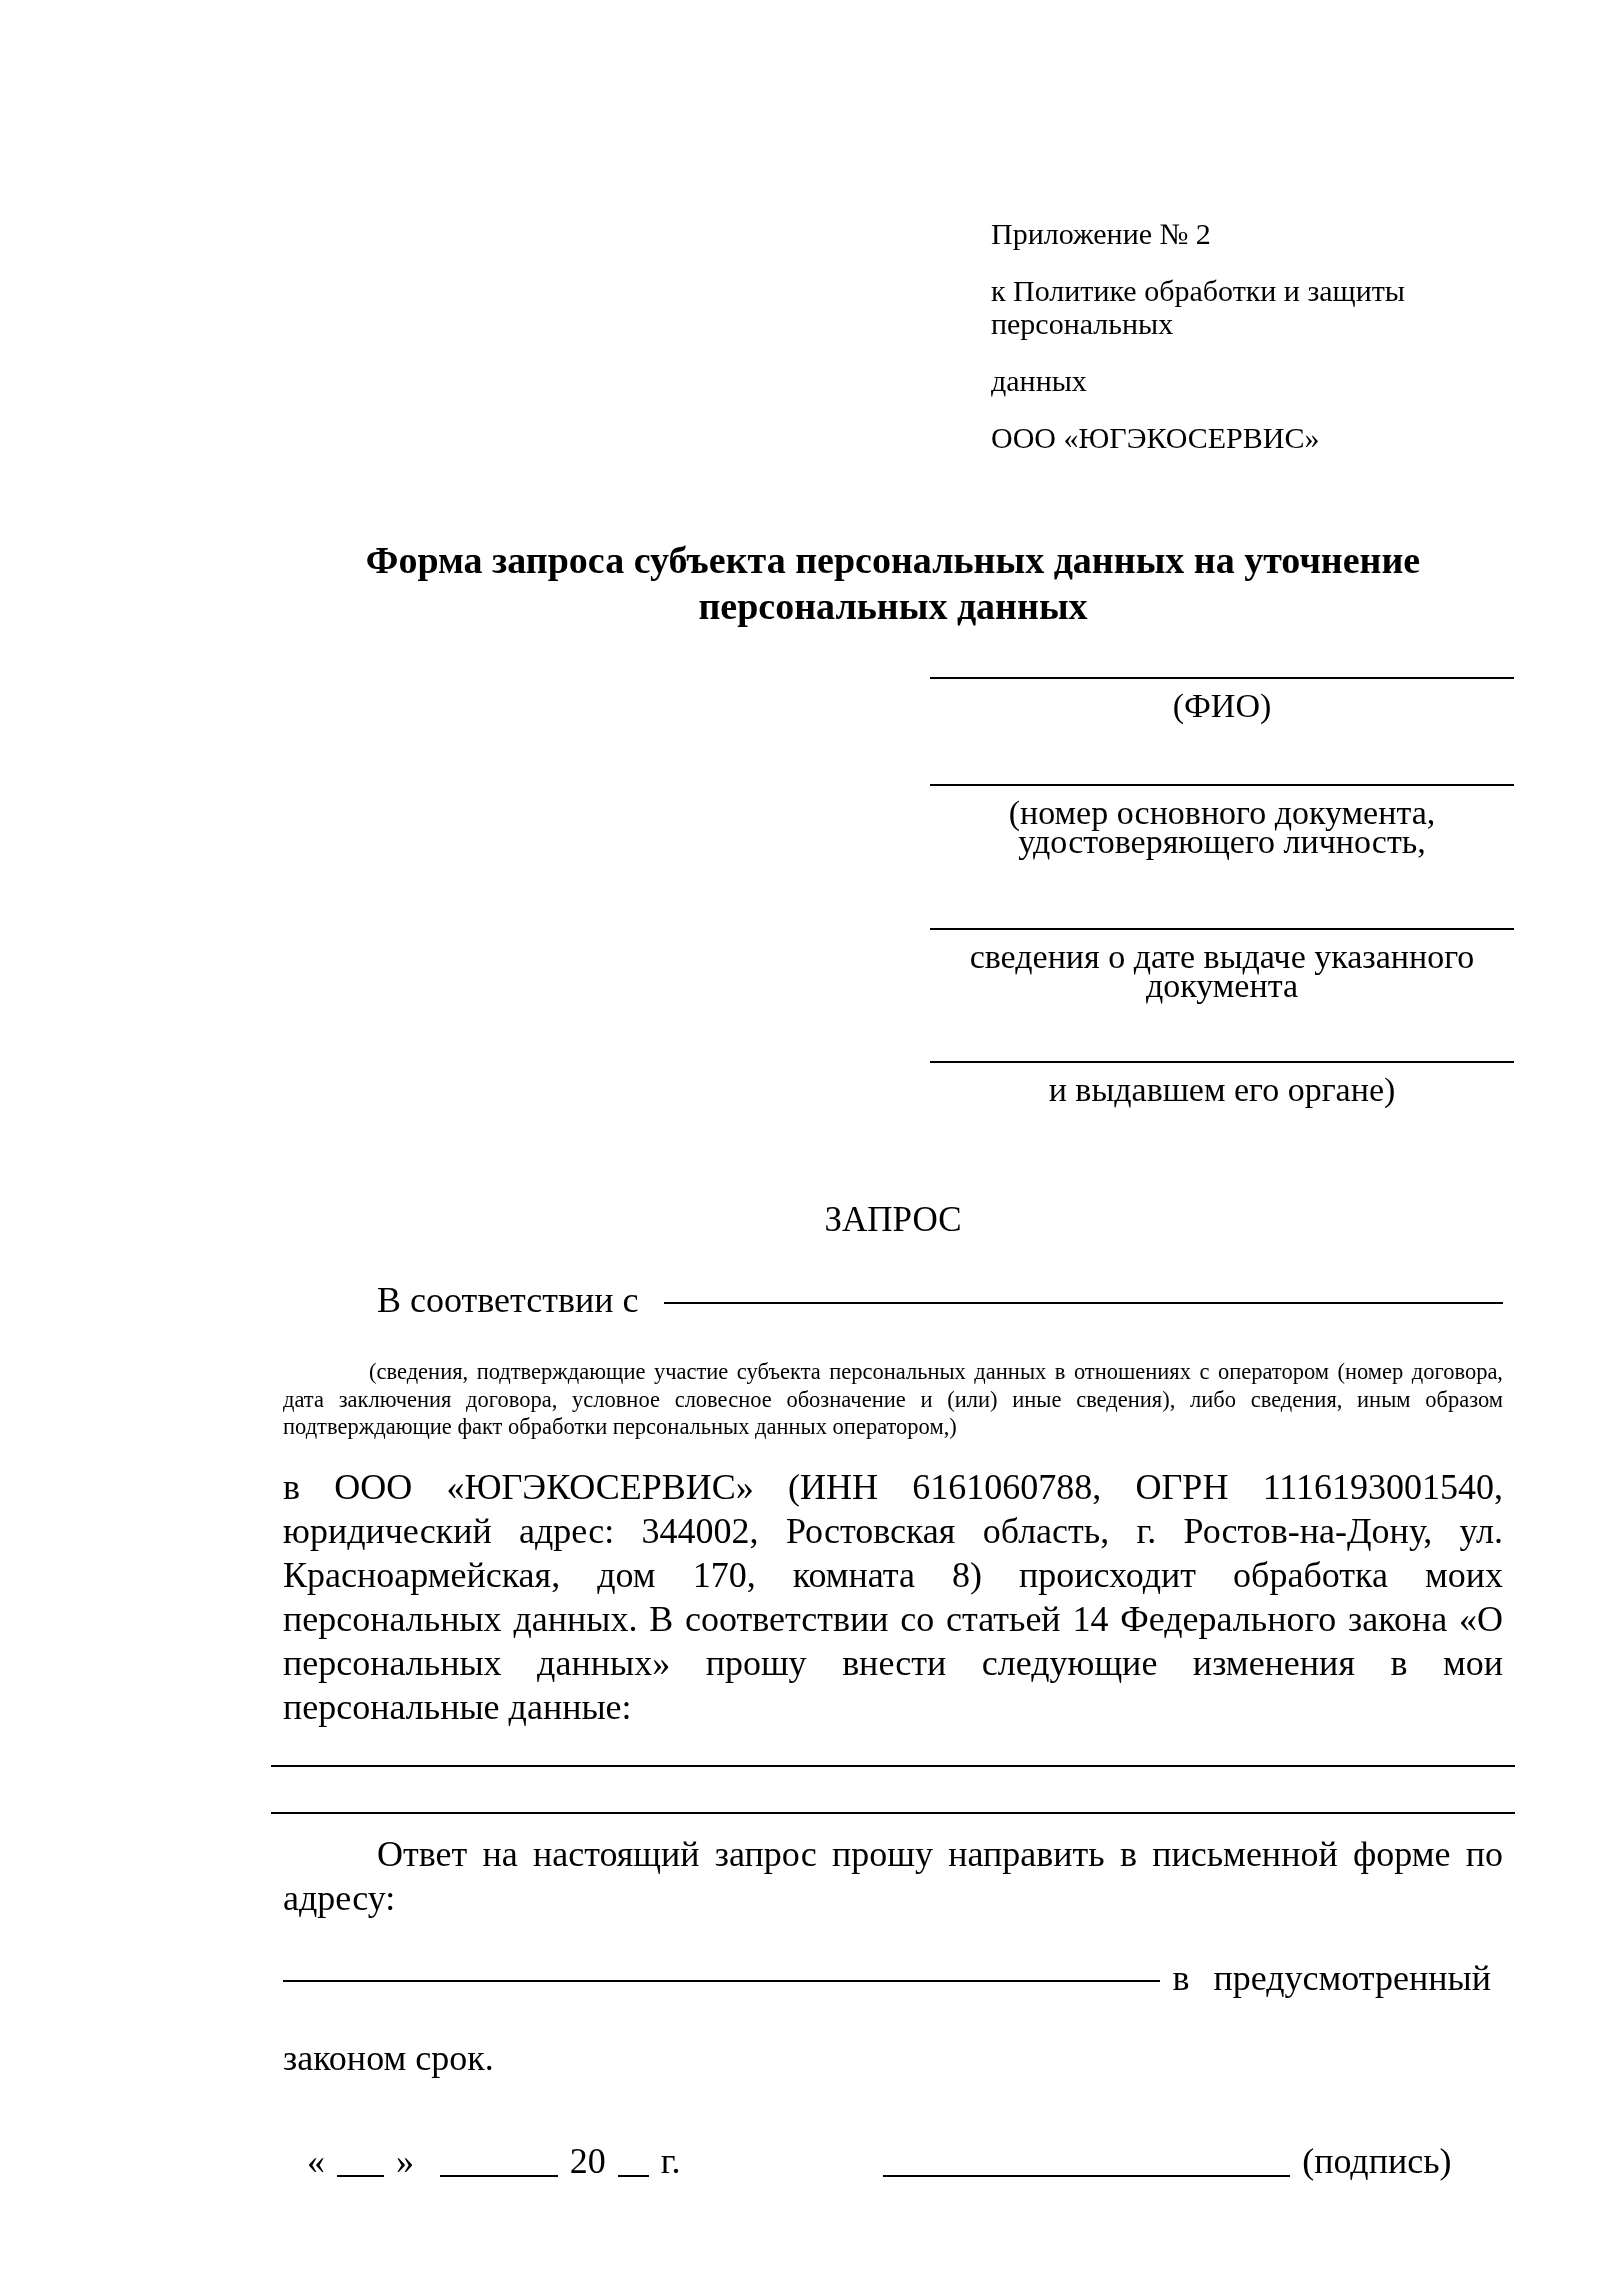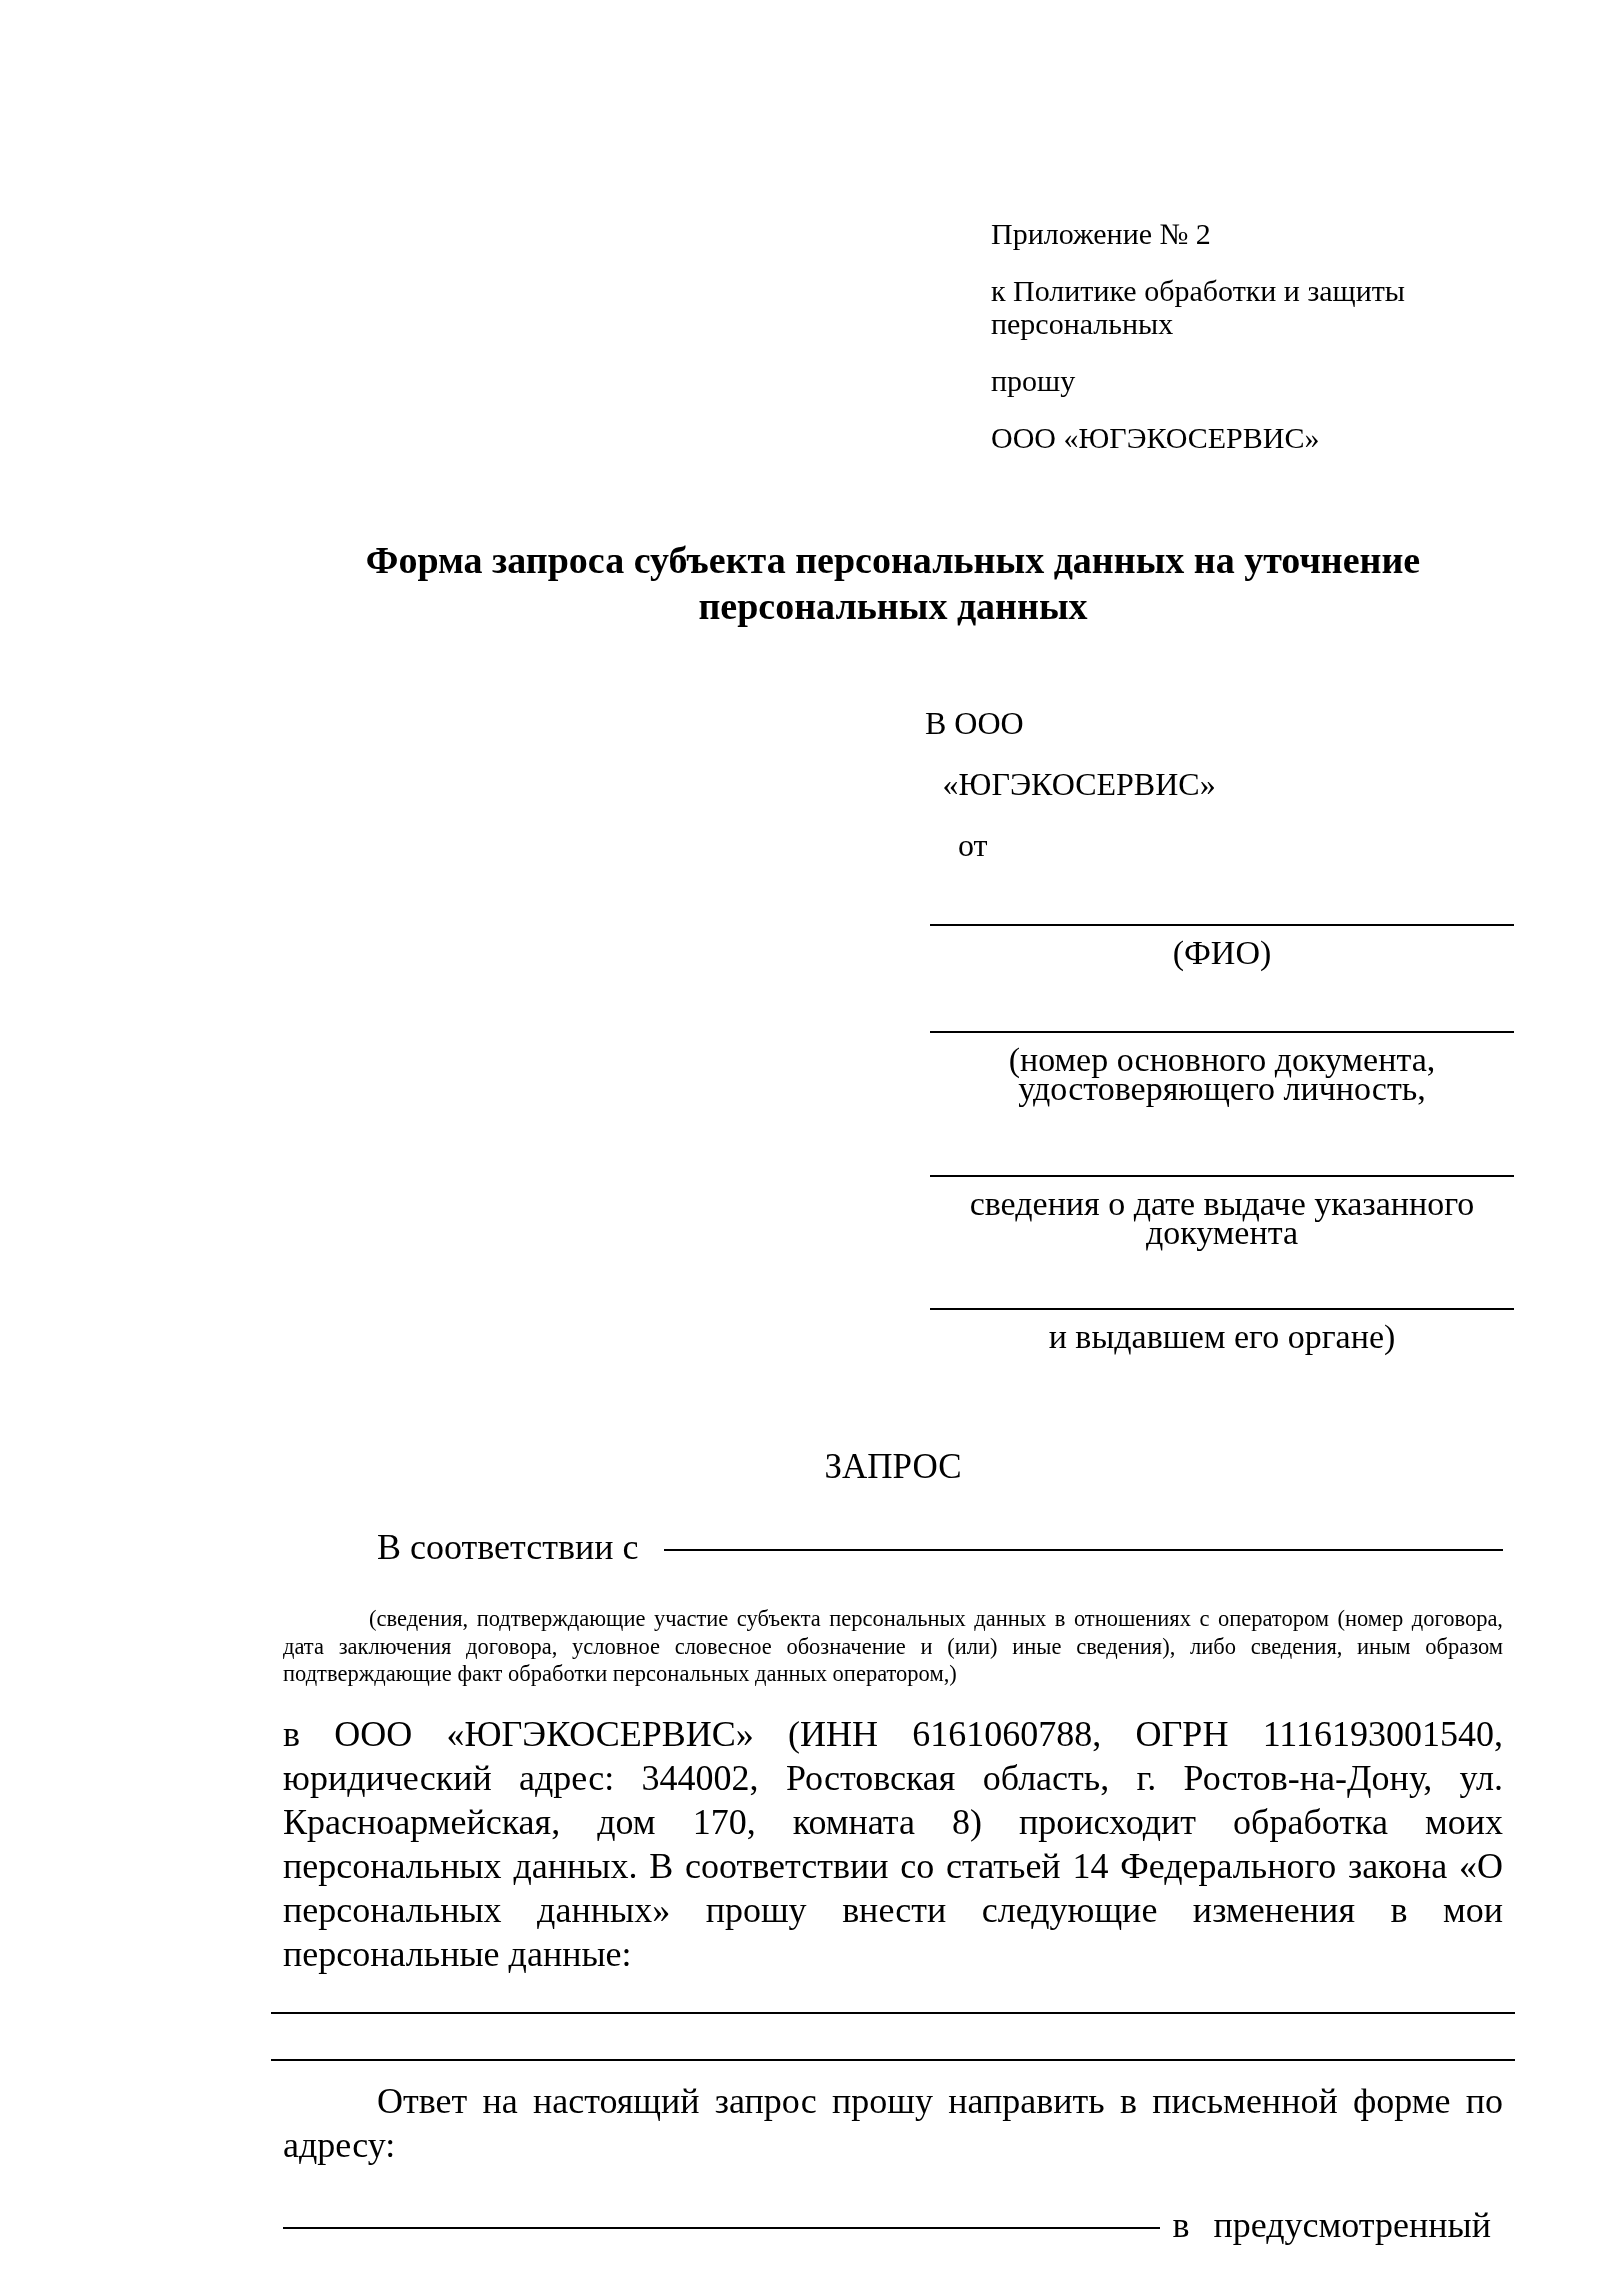--- a/index.html
+++ b/index.html
@@ -59,31 +59,26 @@
 </style>
 </head>
 <body>
 
 <div class="page">
   <div class="inner">
 
     <div class="appendix">
       <div>Приложение № 2</div>
       <div>к Политике обработки и защиты персональных</div>
-      <div>прошу</div>
+      <div>данных</div>
       <div>ООО «ЮГЭКОСЕРВИС»</div>
     </div>
 
     <div class="doc-title">Форма запроса субъекта персональных данных на уточнение персональных данных</div>
 
-    <div class="addressee">
-      <div>В ООО</div>
-      <div class="addr-2">«ЮГЭКОСЕРВИС»</div>
-      <div class="addr-3">от</div>
-    </div>
 
     <div class="field">
       <div class="fline f1"></div>
       <div class="fcap">(ФИО)</div>
     </div>
 
     <div class="field">
       <div class="fline f2"></div>
       <div class="fcap">(номер основного документа, удостоверяющего личность,</div>
     </div>

